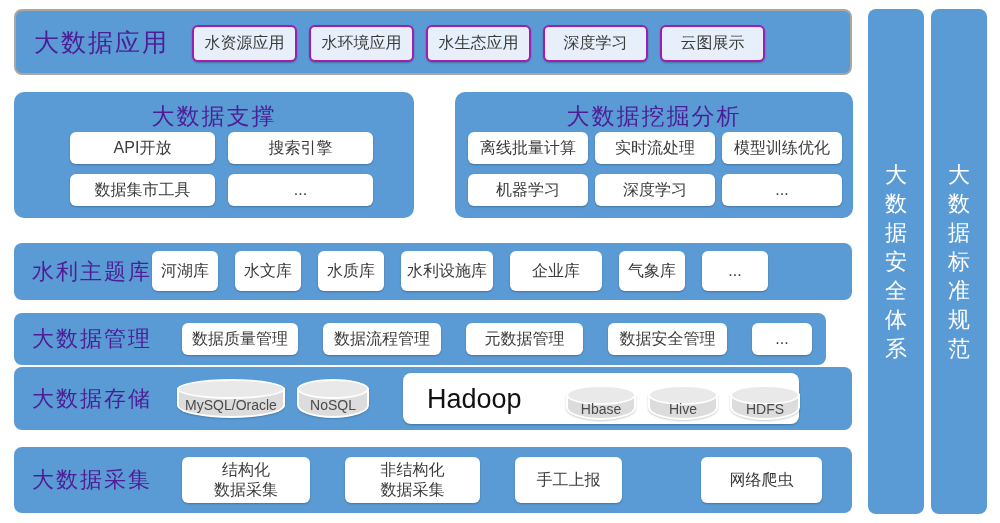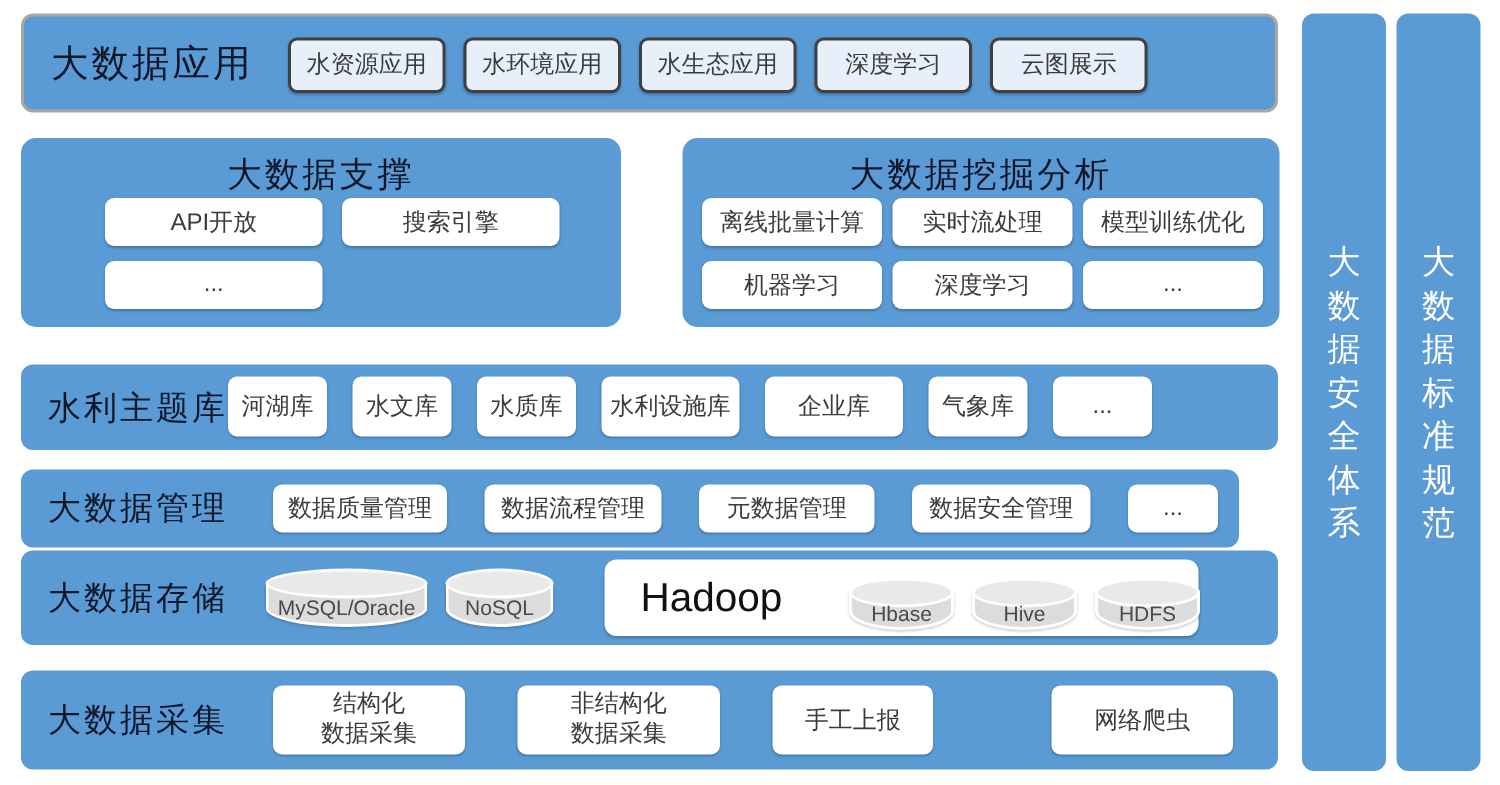--- a/index.html
+++ b/index.html
@@ -4,35 +4,35 @@
 <style>
   * { box-sizing: border-box; margin: 0; padding: 0; }
   html, body { background: #ffffff; }
   body { font-family: "Liberation Sans", sans-serif; }
   .canvas { position: relative; width: 1000px; height: 523px; background: #ffffff; overflow: hidden; }
 
   
   .layer { position: absolute; background: #5b9bd5; border-radius: 10px; }
   .layer-title {
     position: absolute; left: 18px; top: 50%; transform: translateY(-50%);
-    color: #0f172a; font-size: 22px; letter-spacing: 2px; white-space: nowrap;
+    color: #4c1d95; font-size: 22px; letter-spacing: 2px; white-space: nowrap;
   }
   .layer-title.big { font-size: 25px; }
   .layer-title.center {
     left: 0; right: 0; top: 9px; transform: none; text-align: center; font-size: 23px;
   }
 
   
   .box {
     background: #ffffff; border-radius: 6px;
     box-shadow: 0 1px 2px rgba(0,0,0,.25);
     display: flex; align-items: center; justify-content: center;
     color: #3b3b3b; font-size: 16px; white-space: nowrap;
   }
-  .box.light { background: #e7f0fa; border: 2px solid #404040; }
+  .box.light { background: #e7f0fa; border: 2px solid #a21caf; }
   .box.stack2 { white-space: pre-line; text-align: center; line-height: 20px; font-size: 16px; }
 
   
   #row1 { left: 14px; top: 9px; width: 838px; height: 66px; border: 2px solid #aba69f; border-radius: 8px; }
   #row1 .items { position: absolute; left: 176px; top: 14px; display: flex; gap: 12px; }
   #row1 .box { width: 105px; height: 37px; }
 
   
   #row2L { left: 14px; top: 92px; width: 400px; height: 126px; }
   #row2R { left: 455px; top: 92px; width: 398px; height: 126px; }
@@ -120,20 +120,21 @@
       <div class="box light">深度学习</div>
       <div class="box light">云图展示</div>
     </div>
   </div>
 
   <div class="layer" id="row2L">
     <div class="layer-title center">大数据支撑</div>
     <div class="grid">
       <div class="box">API开放</div>
       <div class="box">搜索引擎</div>
+      <div class="box">数据集市工具</div>
       <div class="box">...</div>
     </div>
   </div>
 
   <div class="layer" id="row2R">
     <div class="layer-title center">大数据挖掘分析</div>
     <div class="grid">
       <div class="box">离线批量计算</div>
       <div class="box">实时流处理</div>
       <div class="box">模型训练优化</div>

